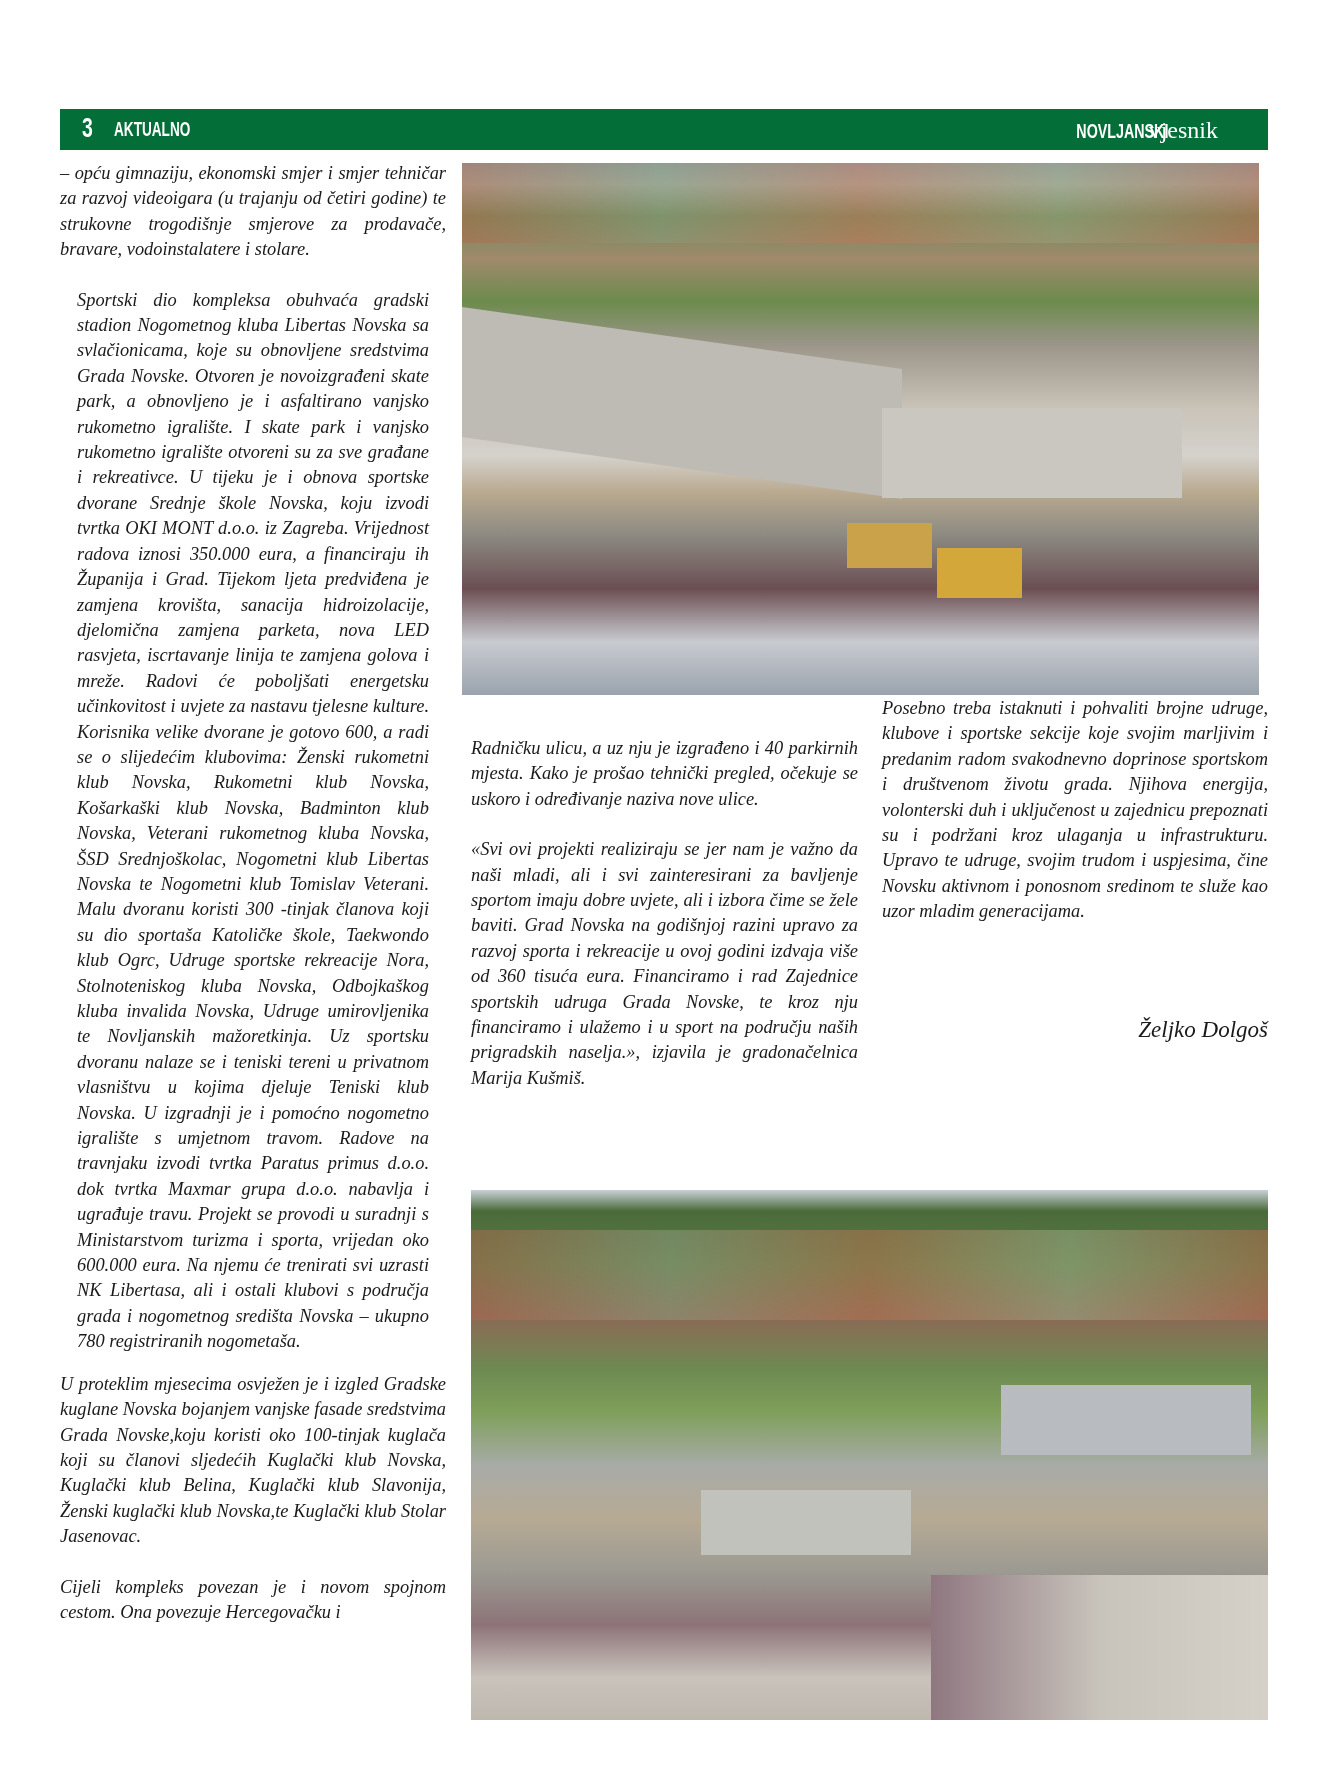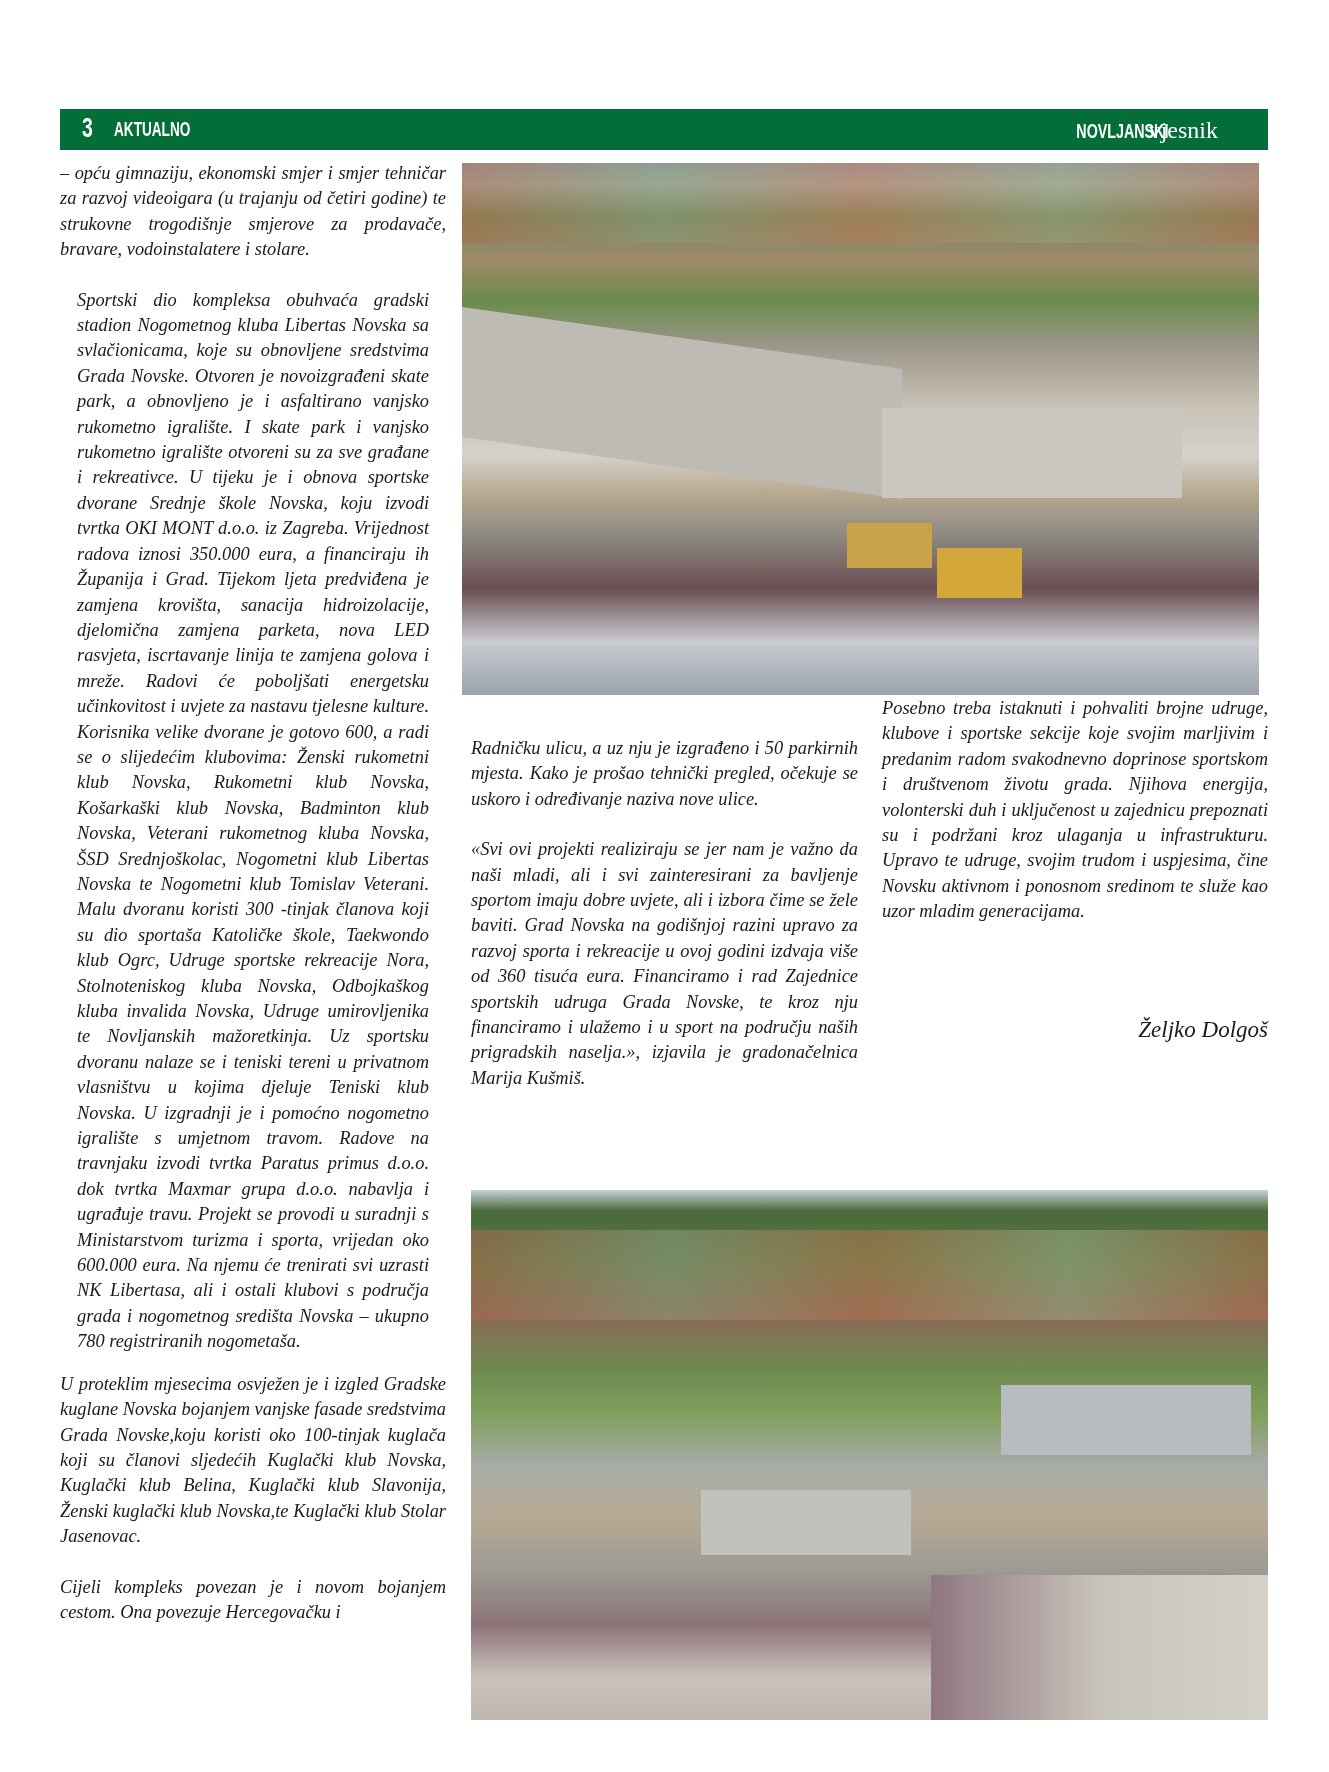--- a/index.html
+++ b/index.html
@@ -43,33 +43,33 @@
   <span class="masthead">
     <span class="bold">NOVLJANSKI</span>
     <span class="light">vjesnik</span>
   </span>
 </div>
 
 <div class="col col-left">
   <p>– opću gimnaziju, ekonomski smjer i smjer tehničar za razvoj videoigara (u trajanju od četiri godine) te strukovne trogodišnje smjerove za prodavače, bravare, vodoinstalatere i stolare.</p>
   <p class="tight">Sportski dio kompleksa obuhvaća gradski stadion Nogometnog kluba Libertas Novska sa svlačionicama, koje su obnovljene sredstvima Grada Novske. Otvoren je novoizgrađeni skate park, a obnovljeno je i asfaltirano vanjsko rukometno igralište. I skate park i vanjsko rukometno igralište otvoreni su za sve građane i rekreativce. U tijeku je i obnova sportske dvorane Srednje škole Novska, koju izvodi tvrtka OKI MONT d.o.o. iz Zagreba. Vrijednost radova iznosi 350.000 eura, a financiraju ih Županija i Grad. Tijekom ljeta predviđena je zamjena krovišta, sanacija hidroizolacije, djelomična zamjena parketa, nova LED rasvjeta, iscrtavanje linija te zamjena golova i mreže. Radovi će poboljšati energetsku učinkovitost i uvjete za nastavu tjelesne kulture. Korisnika velike dvorane je gotovo 600, a radi se o slijedećim klubovima: Ženski rukometni klub Novska, Rukometni klub Novska, Košarkaški klub Novska, Badminton klub Novska, Veterani rukometnog kluba Novska, ŠSD Srednjoškolac, Nogometni klub Libertas Novska te Nogometni klub Tomislav Veterani. Malu dvoranu koristi 300 -tinjak članova koji su dio sportaša Katoličke škole, Taekwondo klub Ogrc, Udruge sportske rekreacije Nora, Stolnoteniskog kluba Novska, Odbojkaškog kluba invalida Novska, Udruge umirovljenika te Novljanskih mažoretkinja. Uz sportsku dvoranu nalaze se i teniski tereni u privatnom vlasništvu u kojima djeluje Teniski klub Novska. U izgradnji je i pomoćno nogometno igralište s umjetnom travom. Radove na travnjaku izvodi tvrtka Paratus primus d.o.o. dok tvrtka Maxmar grupa d.o.o. nabavlja i ugrađuje travu. Projekt se provodi u suradnji s Ministarstvom turizma i sporta, vrijedan oko 600.000 eura. Na njemu će trenirati svi uzrasti NK Libertasa, ali i ostali klubovi s područja grada i nogometnog središta Novska – ukupno 780 registriranih nogometaša.</p>
   <p>U proteklim mjesecima osvježen je i izgled Gradske kuglane Novska bojanjem vanjske fasade sredstvima Grada Novske,koju koristi oko 100-tinjak kuglača koji su članovi sljedećih Kuglački klub Novska, Kuglački klub Belina, Kuglački klub Slavonija, Ženski kuglački klub Novska,te Kuglački klub Stolar Jasenovac.</p>
-  <p>Cijeli kompleks povezan je i novom bojanjem cestom. Ona povezuje Hercegovačku i</p>
+  <p>Cijeli kompleks povezan je i novom spojnom cestom. Ona povezuje Hercegovačku i</p>
 </div>
 
 <div class="photo photo-top" title="Aerial photo of the school and sports complex under construction with scaffolding, containers and residential houses in background">
   <div class="shape" style="left:0;top:175px;width:440px;height:130px;background:#bdbbb3;transform:skewY(8deg);"></div>
   <div class="shape" style="left:420px;top:245px;width:300px;height:90px;background:#c9c7c0;"></div>
   <div class="shape" style="left:385px;top:360px;width:85px;height:45px;background:#c9a24a;"></div>
   <div class="shape" style="left:475px;top:385px;width:85px;height:50px;background:#d3a73a;"></div>
   <div class="shape" style="left:0;top:0;width:797px;height:80px;background:linear-gradient(90deg,#b06a4c,#8b9a7a,#c07658,#9aa07c,#b86c4f);opacity:0.55;"></div>
 </div>
 
 <div class="col col-mid">
-  <p>Radničku ulicu, a uz nju je izgrađeno i 50 parkirnih mjesta. Kako je prošao tehnički pregled, očekuje se uskoro i određivanje naziva nove ulice.</p>
+  <p>Radničku ulicu, a uz nju je izgrađeno i 40 parkirnih mjesta. Kako je prošao tehnički pregled, očekuje se uskoro i određivanje naziva nove ulice.</p>
   <p>«Svi ovi projekti realiziraju se jer nam je važno da naši mladi, ali i svi zainteresirani za bavljenje sportom imaju dobre uvjete, ali i izbora čime se žele baviti. Grad Novska na godišnjoj razini upravo za razvoj sporta i rekreacije u ovoj godini izdvaja više od 360 tisuća eura. Financiramo i rad Zajednice sportskih udruga Grada Novske, te kroz nju financiramo i ulažemo i u sport na području naših prigradskih naselja.», izjavila je gradonačelnica Marija Kušmiš.</p>
 </div>
 
 <div class="col col-right">
   <p>Posebno treba istaknuti i pohvaliti brojne udruge, klubove i sportske sekcije koje svojim marljivim i predanim radom svakodnevno doprinose sportskom i društvenom životu grada. Njihova energija, volonterski duh i uključenost u zajednicu prepoznati su i podržani kroz ulaganja u infrastrukturu. Upravo te udruge, svojim trudom i uspjesima, čine Novsku aktivnom i ponosnom sredinom te služe kao uzor mladim generacijama.</p>
 </div>
 <div class="signature">Željko Dolgoš</div>
 
 <div class="photo photo-bottom" title="Aerial photo of Novska with sports hall, new building under construction and football pitch covered with geotextile">
   <div class="shape" style="left:0;top:40px;width:797px;height:90px;background:linear-gradient(90deg,#a9674d,#8d9a7d,#b5704f,#9aa884,#b26a4e);opacity:0.55;"></div>

